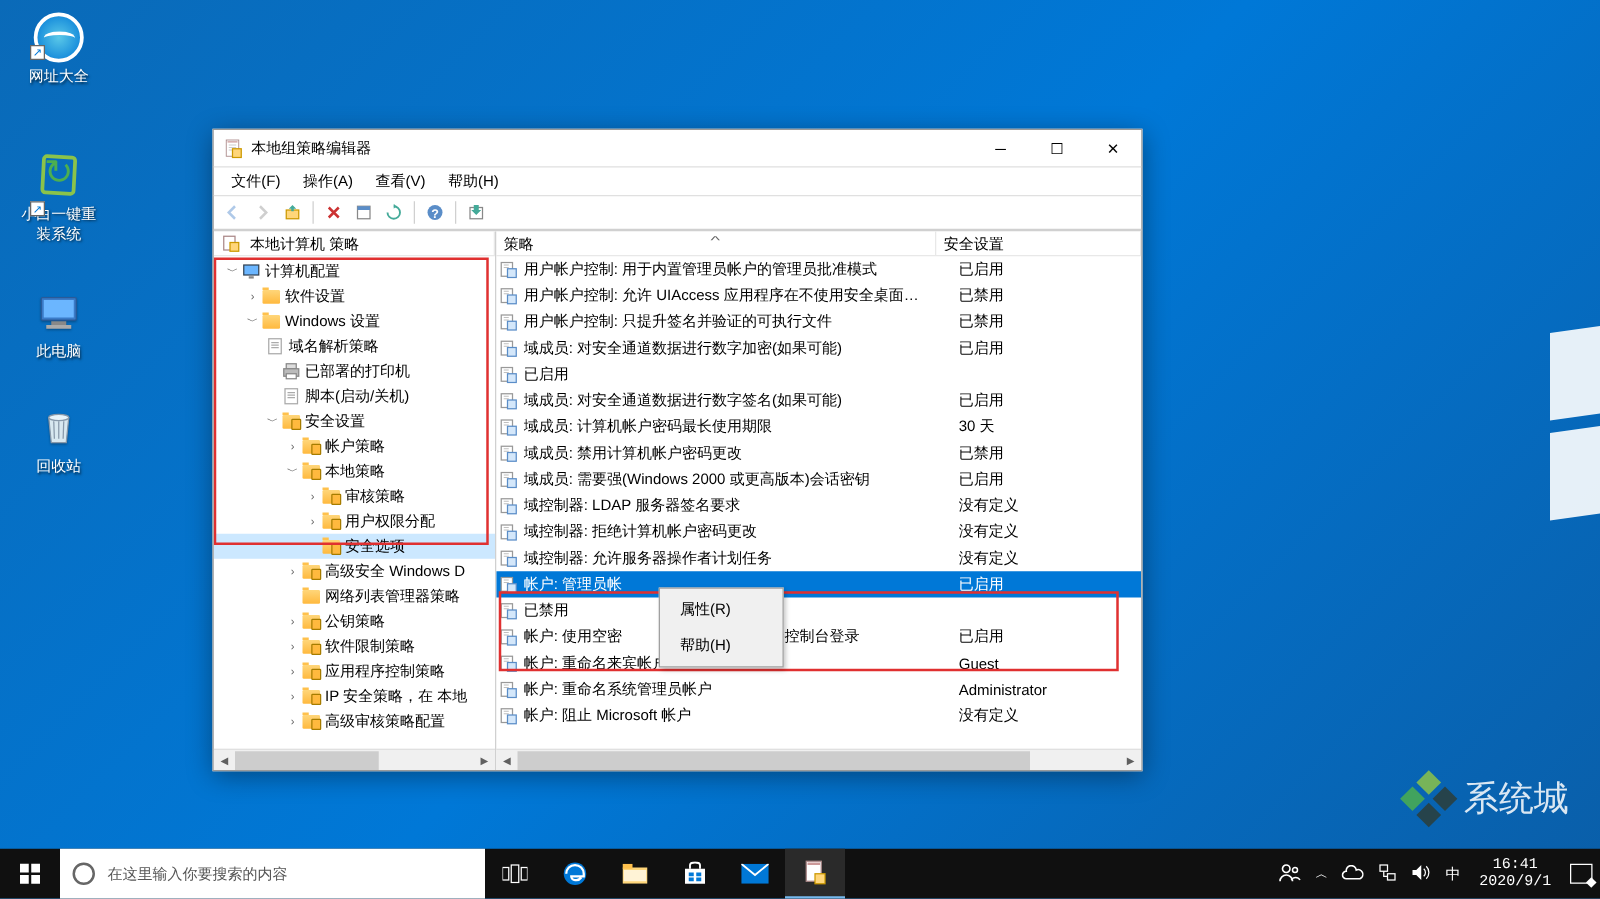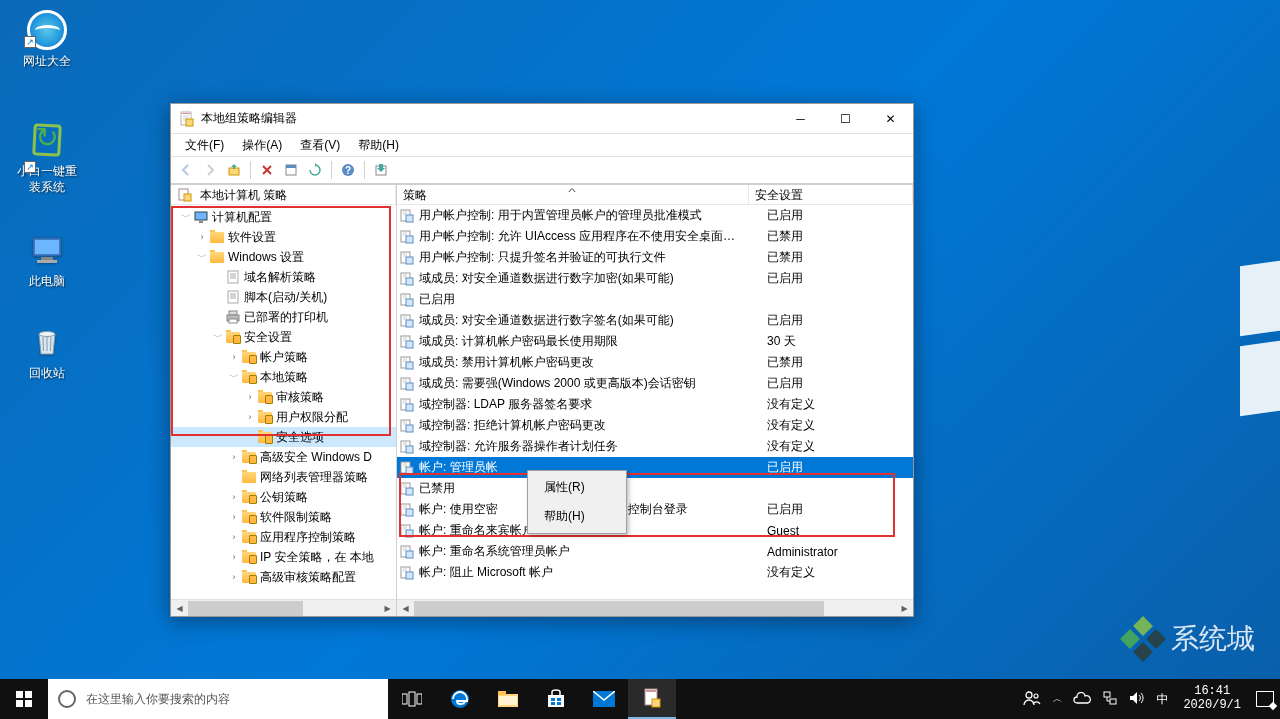--- a/index.html
+++ b/index.html
@@ -277,54 +277,54 @@
               </span>
               <span>软件设置</span>
             </div>
             <div class="tree-row" style="padding-left: 24px;">
               <span class="exp">﹀</span>
               <span class="fico">
                 <div class="folder-ico"></div>
               </span>
               <span>Windows 设置</span>
             </div>
-            <div class="tree-row" style="padding-left: 40px;">
+            <div class="tree-row" style="padding-left: 27px;">
               <span class="exp"></span>
               <span class="fico">
                 <svg width="14" height="14" viewBox="0 0 14 14">
                   <rect x="2" y="1" width="10" height="12" fill="#fff" stroke="#aaa"></rect>
                   <line x1="4" y1="4" x2="10" y2="4" stroke="#aaa"></line>
                   <line x1="4" y1="6" x2="10" y2="6" stroke="#aaa"></line>
                   <line x1="4" y1="8" x2="10" y2="8" stroke="#aaa"></line>
                 </svg>
               </span>
               <span>域名解析策略</span>
             </div>
             <div class="tree-row" style="padding-left: 40px;">
               <span class="exp"></span>
               <span class="fico">
                 <svg width="14" height="14" viewBox="0 0 14 14">
+                  <rect x="3" y="1" width="8" height="4" fill="#ddd" stroke="#888"></rect>
+                  <rect x="1" y="5" width="12" height="6" fill="#bbb" stroke="#888"></rect>
+                  <rect x="3" y="9" width="8" height="4" fill="#fff" stroke="#888"></rect>
+                </svg>
+              </span>
+              <span>已部署的打印机</span>
+            </div>
+            <div class="tree-row" style="padding-left: 40px;">
+              <span class="exp"></span>
+              <span class="fico">
+                <svg width="14" height="14" viewBox="0 0 14 14">
                   <rect x="2" y="1" width="10" height="12" fill="#fff" stroke="#aaa"></rect>
                   <line x1="4" y1="4" x2="10" y2="4" stroke="#aaa"></line>
                   <line x1="4" y1="6" x2="10" y2="6" stroke="#aaa"></line>
                   <line x1="4" y1="8" x2="10" y2="8" stroke="#aaa"></line>
                 </svg>
               </span>
               <span>脚本(启动/关机)</span>
-            </div>
-            <div class="tree-row" style="padding-left: 40px;">
-              <span class="exp"></span>
-              <span class="fico">
-                <svg width="14" height="14" viewBox="0 0 14 14">
-                  <rect x="3" y="1" width="8" height="4" fill="#ddd" stroke="#888"></rect>
-                  <rect x="1" y="5" width="12" height="6" fill="#bbb" stroke="#888"></rect>
-                  <rect x="3" y="9" width="8" height="4" fill="#fff" stroke="#888"></rect>
-                </svg>
-              </span>
-              <span>已部署的打印机</span>
             </div>
             <div class="tree-row" style="padding-left: 40px;">
               <span class="exp">﹀</span>
               <span class="fico">
                 <div class="folder-ico security-folder"></div>
               </span>
               <span>安全设置</span>
             </div>
             <div class="tree-row" style="padding-left: 56px;">
               <span class="exp">›</span>

